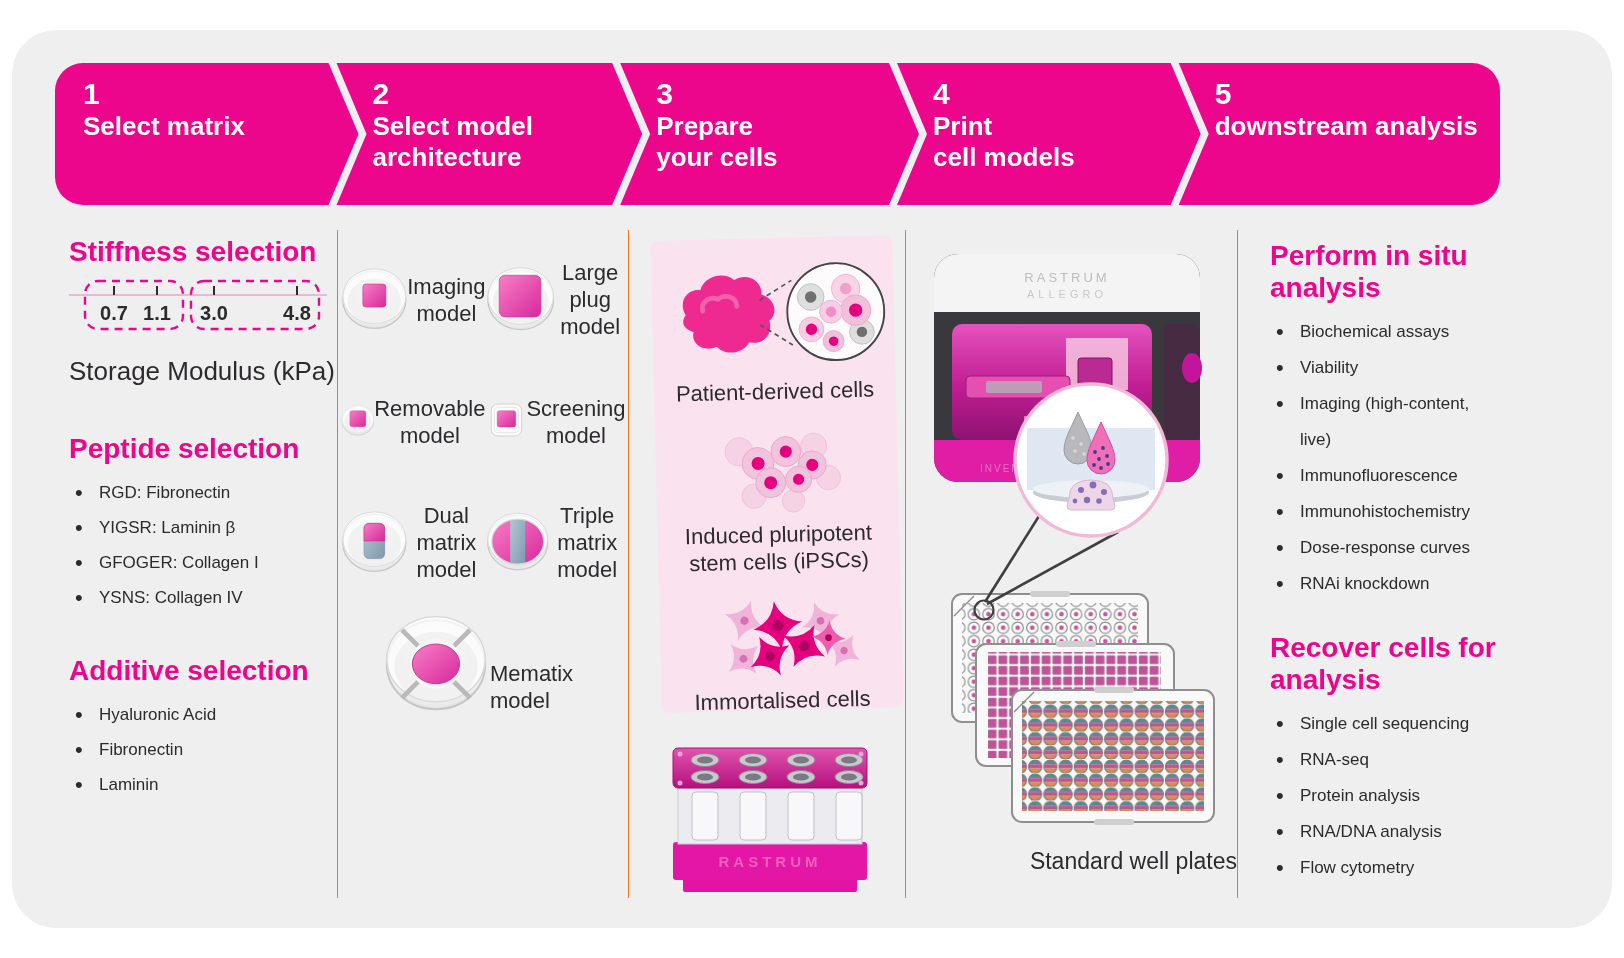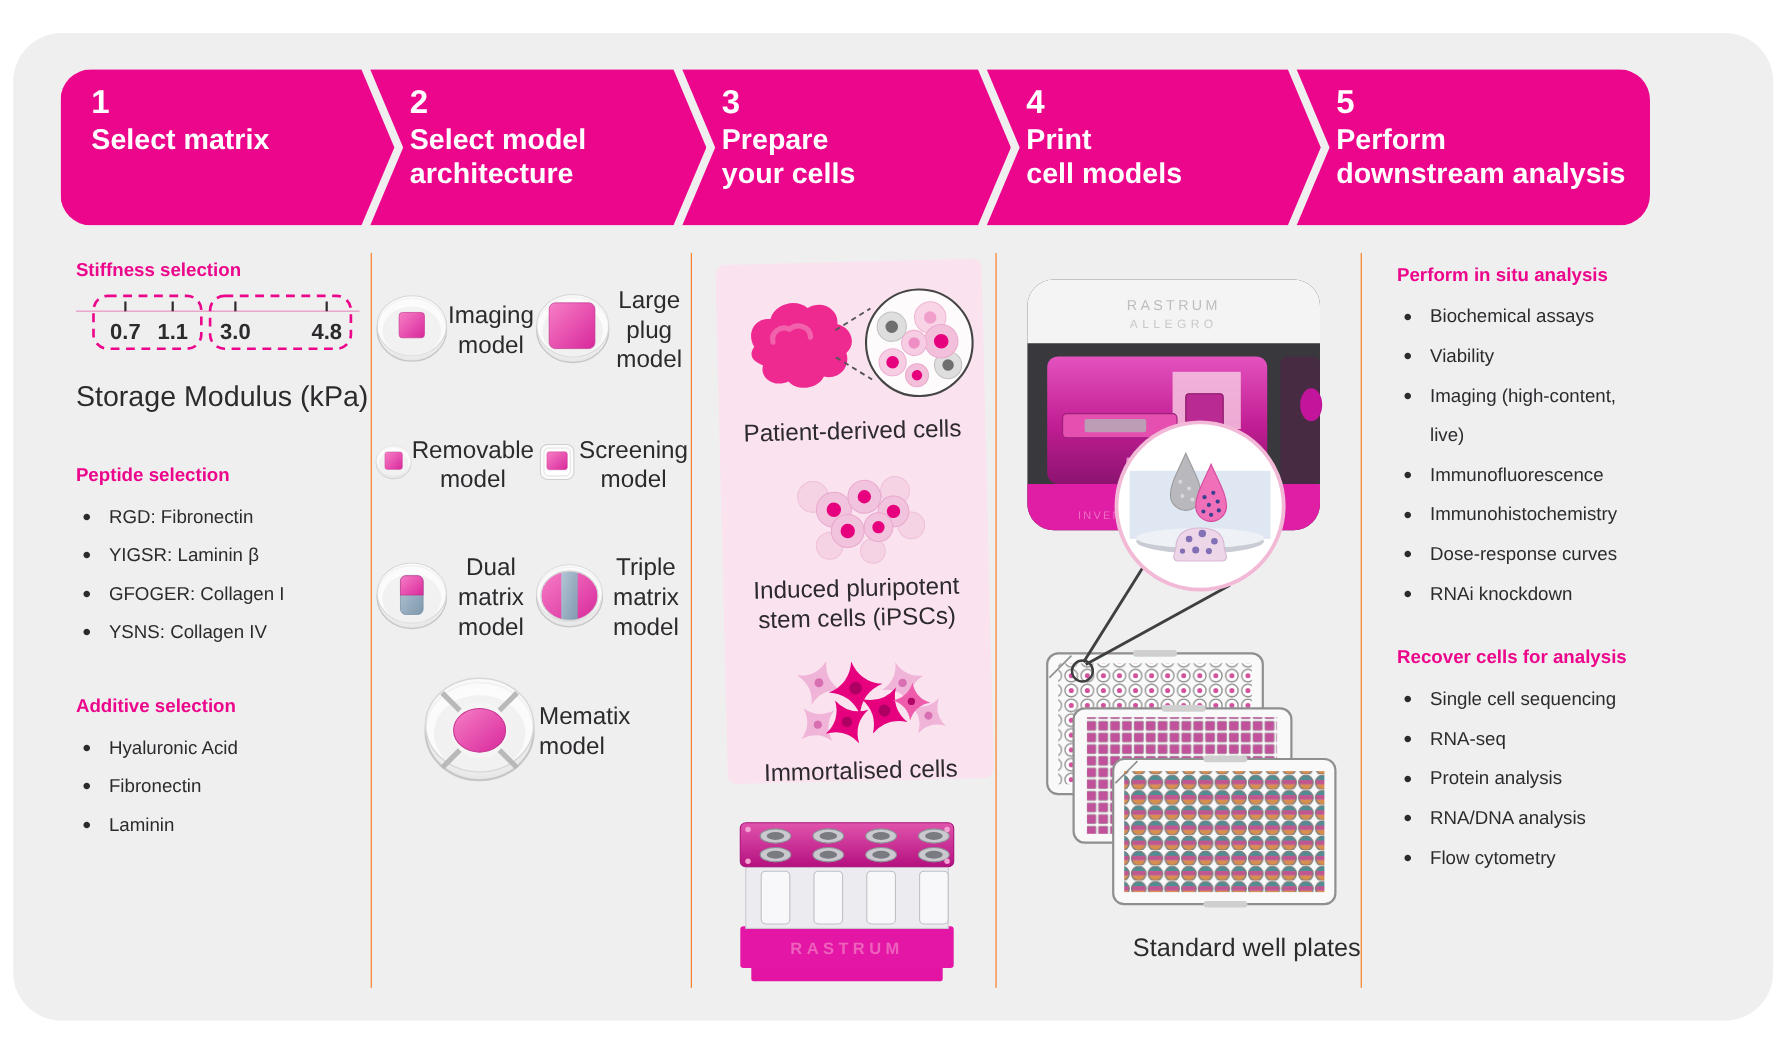--- a/index.html
+++ b/index.html
@@ -25,35 +25,35 @@
   
   .content{position:absolute;left:43px;top:200px;height:668px;display:flex;}
   .col{box-sizing:border-box;height:668px;}
   .col + .col{border-left:1px solid #f97316;}
   .col1{width:282px;padding:6px 0 0 14px;}
   .col2{width:291px;padding-top:14px;}
   .col3{width:277px;position:relative;}
   .col4{width:332px;position:relative;}
   .col5{width:263px;padding:10px 0 0 32px;}
 
-  .sec-title{font-size:17px;font-weight:bold;color:#ec068c;margin:0 0 10px 0;}
+  .sec-title{font-size:28px;font-weight:bold;color:#ec068c;margin:0 0 10px 0;}
   ul.blist{list-style:none;margin:6px 0 0 0;padding:0;}
   ul.blist li{font-size:17px;line-height:35px;padding-left:30px;position:relative;}
   ul.blist li::before{content:"\2022";position:absolute;left:6px;font-size:22px;}
   .col5 ul.blist li{line-height:36px;padding-right:4px;}
 
   .axis-label{font-size:26px;margin-top:20px;}
   .mt40{margin-top:40px;}
   .mt46{margin-top:46px;}
 
   
   .models{display:grid;grid-template-columns:145px 140px;justify-content:center;row-gap:16px;}
   .model{display:flex;align-items:center;}
   .model-cap{font-size:22px;line-height:27px;text-align:center;margin-top:3px;}
-  .mematix{grid-column:1 / span 2;display:flex;align-items:center;justify-content:center;gap:2px;}
+  .mematix{grid-column:1 / span 2;display:flex;align-items:flex-end;justify-content:center;gap:2px;}
   .mematix .model-cap{text-align:left;width:92px;}
 
   
   .pinkbox{position:absolute;left:27px;top:8px;width:242px;height:472px;background:#fae3ef;border-radius:8px;
     transform:rotate(-1.4deg);display:flex;flex-direction:column;align-items:center;padding-top:16px;box-sizing:border-box;}
   .cellblock{display:flex;flex-direction:column;align-items:center;}
   .cell-cap{font-size:22px;line-height:27px;text-align:center;margin-top:2px;}
   .cart-wrap{position:absolute;left:36px;top:512px;width:210px;}
 
   
@@ -145,21 +145,20 @@
     <div class="step stepm step4">
       <span class="num">4</span>
       <span class="t-wrap">
         <span class="t-line">Print</span>
         <span class="t-line">cell models</span>
       </span>
     </div>
     <div class="step step5">
       <span class="num">5</span>
       <span class="t-wrap">
-        <span class="t-line">Perform</span>
         <span class="t-line">downstream analysis</span>
       </span>
     </div>
   </div>
 
   <div class="content">
 
     <div class="col col1">
       <h3 class="sec-title">Stiffness selection</h3>
       <svg width="258" height="54" viewBox="0 0 258 54">

